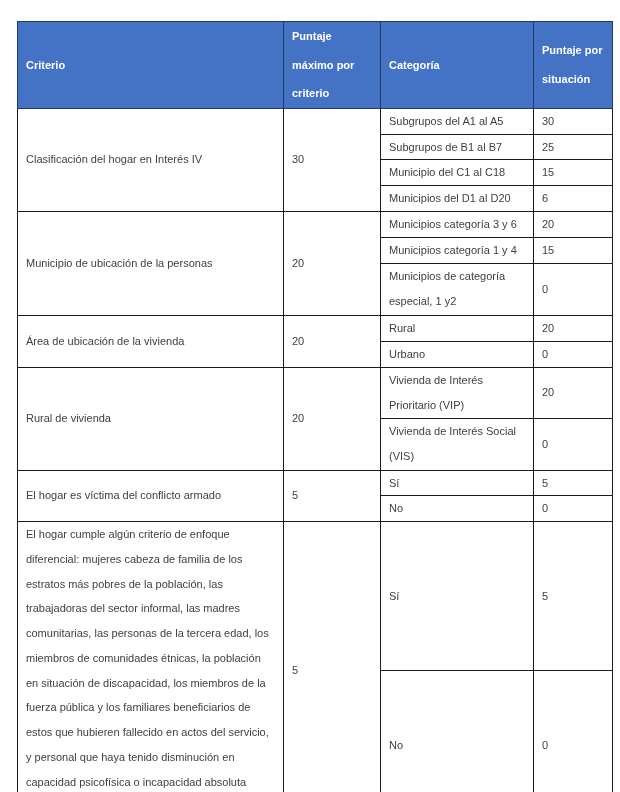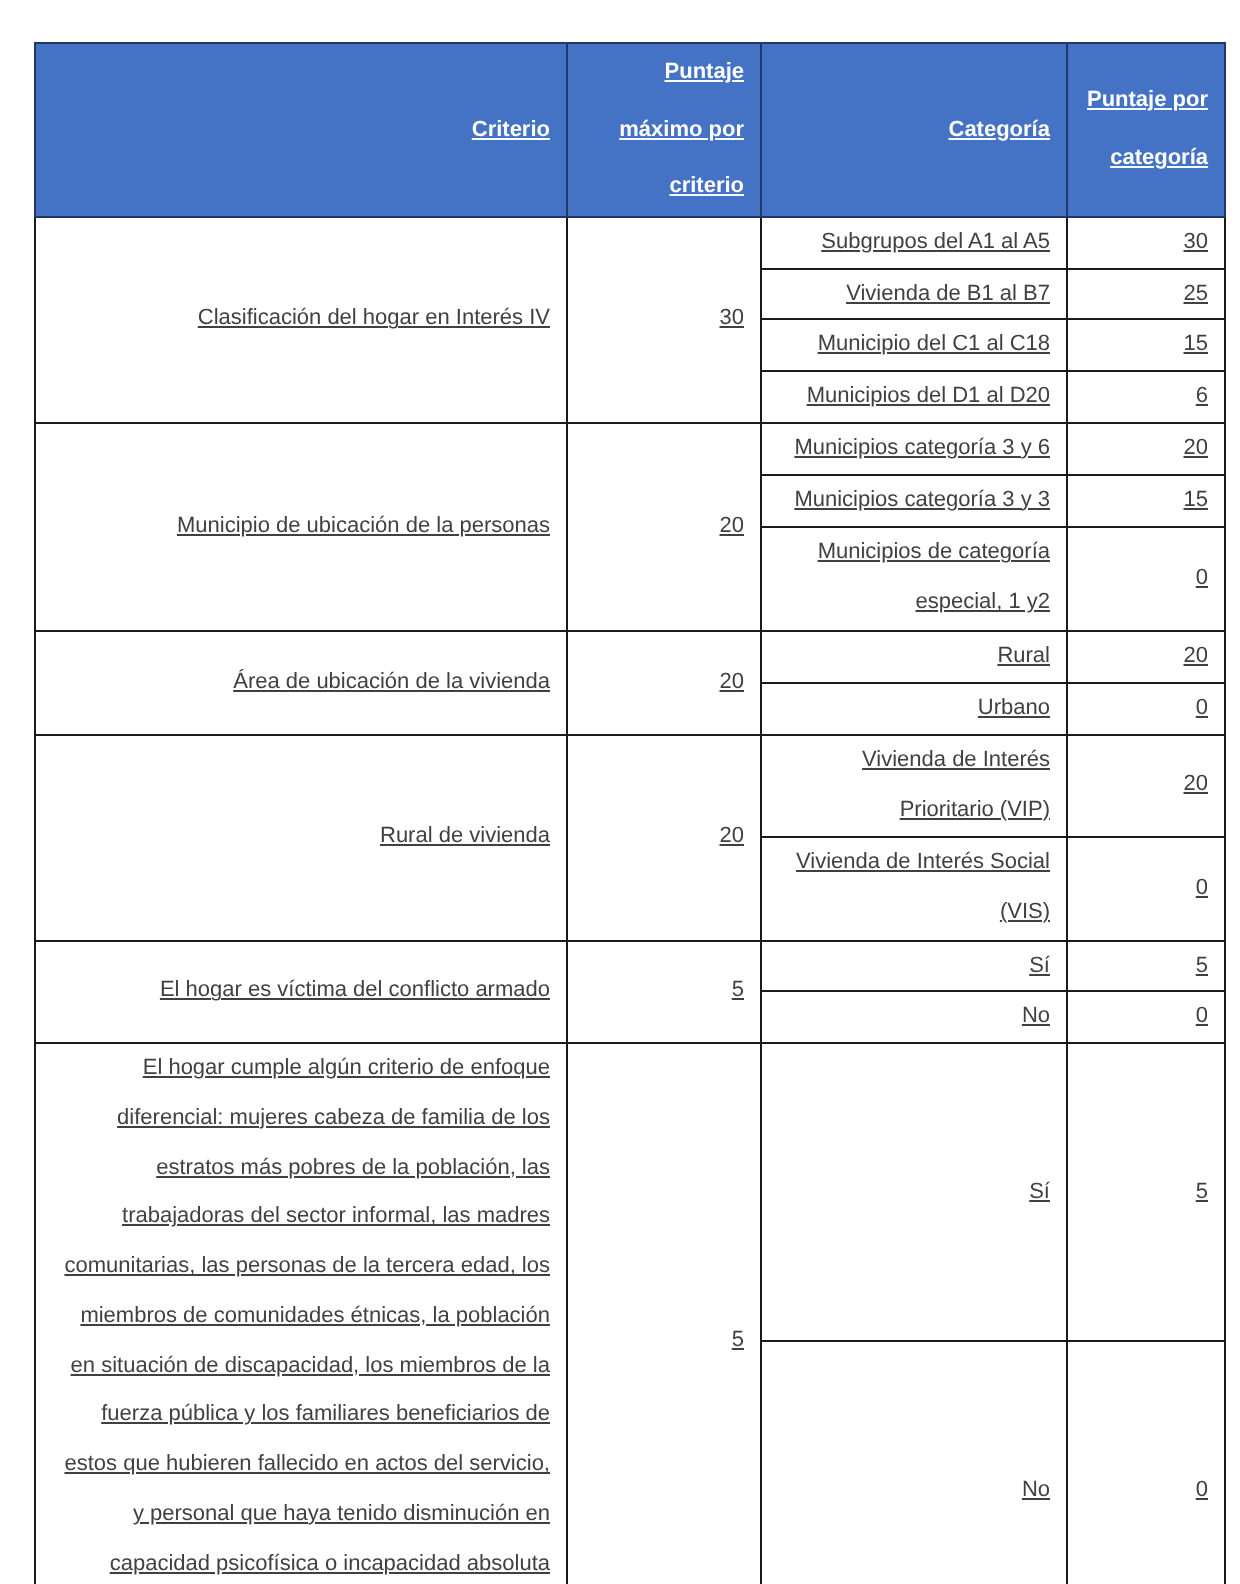--- a/index.html
+++ b/index.html
@@ -20,29 +20,28 @@
     position:absolute;
     left:17px;top:21px;
   }
   table.scoring{
     border-collapse:collapse;
     table-layout:fixed;
     width:595px;
   }
   table.scoring td,table.scoring th{
     border:1px solid var(--body-border);
-    text-align:right;
+    text-align:left;
     vertical-align:middle;
     font-size:11px;
     line-height:2.25;
     color:var(--body-text);
     font-weight:normal;
     padding:0 8px;
     overflow:hidden;
-    text-decoration:underline;
   }
   table.scoring th{
     background:var(--header-bg);
     color:var(--header-text);
     font-weight:bold;
     border-color:var(--header-border);
     line-height:2.6;
     font-size:11px;
   }
   tr.hdr{height:57px;}
@@ -61,50 +60,50 @@
       <col style="width:266px">
       <col style="width:97px">
       <col style="width:153px">
       <col style="width:79px">
     </colgroup>
     <tbody>
       <tr class="hdr">
         <th>Criterio</th>
         <th>Puntaje máximo por criterio</th>
         <th>Categoría</th>
-        <th>Puntaje por categoría</th>
+        <th>Puntaje por situación</th>
       </tr>
 
       <tr class="h25">
         <td rowspan="4">Clasificación del hogar en Interés IV</td>
         <td rowspan="4">30</td>
         <td>Subgrupos del A1 al A5</td>
         <td>30</td>
       </tr>
       <tr class="h25">
-        <td>Vivienda de B1 al B7</td>
+        <td>Subgrupos de B1 al B7</td>
         <td>25</td>
       </tr>
       <tr class="h25">
         <td>Municipio del C1 al C18</td>
         <td>15</td>
       </tr>
       <tr class="h25">
         <td>Municipios del D1 al D20</td>
         <td>6</td>
       </tr>
 
       <tr class="h25">
         <td rowspan="3">Municipio de ubicación de la personas</td>
         <td rowspan="3">20</td>
         <td>Municipios categoría 3 y 6</td>
         <td>20</td>
       </tr>
       <tr class="h26">
-        <td>Municipios categoría 3 y 3</td>
+        <td>Municipios categoría 1 y 4</td>
         <td>15</td>
       </tr>
       <tr class="h52">
         <td>Municipios de categoría especial, 1 y2</td>
         <td>0</td>
       </tr>
 
       <tr class="h26">
         <td rowspan="2">Área de ubicación de la vivienda</td>
         <td rowspan="2">20</td>

